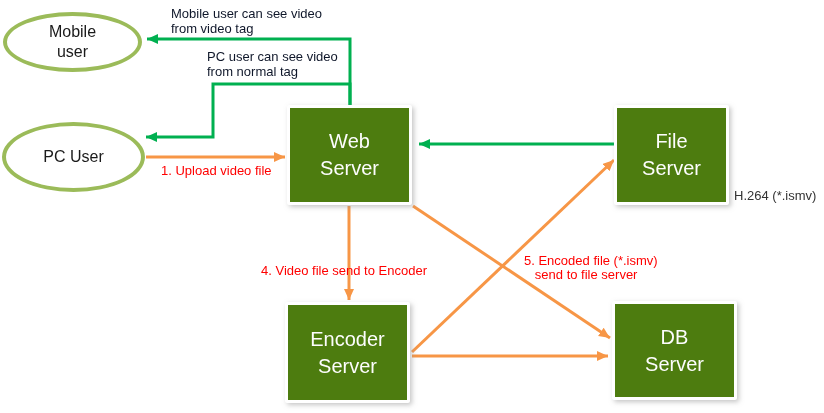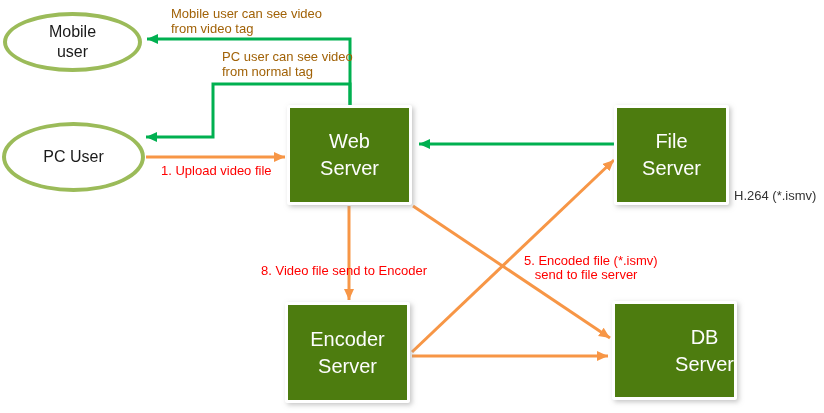--- a/index.html
+++ b/index.html
@@ -10,33 +10,33 @@
   #wires{position:absolute;left:0;top:0;width:824px;height:413px;}
   .server-box{
     position:absolute;background:#4d7c0f;border:3px solid #ffffff;border-radius:2px;
     box-shadow:2px 2px 5px rgba(150,150,150,.55);
     display:flex;align-items:center;justify-content:center;text-align:center;
     color:#fdfdfd;font-size:20px;line-height:27px;white-space:pre-line;
   }
   .box-web    {left:287px;top:105px;width:119px;height:94px;}
   .box-file   {left:614px;top:105px;width:109px;height:94px;}
   .box-encoder{left:285px;top:302px;width:119px;height:95px;}
-  .box-db     {left:612px;top:301px;width:119px;height:93px;justify-content:flex-end;}
+  .box-db     {left:612px;top:301px;width:119px;height:93px;}
   .actor{
     position:absolute;background:#ffffff;border:4px solid #9BBB59;border-radius:50%;
     display:flex;align-items:center;justify-content:center;text-align:center;
     color:#1a1a1a;font-size:16px;line-height:20px;white-space:pre-line;
   }
   .actor-mobile{left:3px;top:12px;width:131px;height:52px;}
   .actor-pc    {left:2px;top:122px;width:135px;height:62px;}
   .note{
-    position:absolute;color:#a16207;font-size:13px;line-height:15px;white-space:pre;
+    position:absolute;color:#0f172a;font-size:13px;line-height:15px;white-space:pre;
   }
   .note-mobile{left:171px;top:6px;}
-  .note-pc    {left:222px;top:49px;}
+  .note-pc    {left:207px;top:49px;}
   .note-h264  {left:734px;top:188px;color:#333333;}
   .step{
     position:absolute;color:#FF0000;font-size:13px;line-height:14px;white-space:pre;
   }
   .step-1{left:161px;top:164px;}
   .step-2{left:417px;top:187px;}
   .step-3{left:261px;top:264px;}
   .step-4{left:410px;top:361px;}
   .step-5{left:524px;top:214px;margin-top:40px;}
 </style>
@@ -91,17 +91,17 @@
 Server</span>
   </div>
 
   <div class="note note-mobile">Mobile user can see video
 from video tag</div>
   <div class="note note-pc">PC user can see video
 from normal tag</div>
   <div class="note note-h264">H.264 (*.ismv)</div>
 
   <div class="step step-1">1. Upload video file</div>
-  <div class="step step-3">8. Video file send to Encoder</div>
+  <div class="step step-3">4. Video file send to Encoder</div>
   <div class="step step-5">5. Encoded file (*.ismv)
    send to file server</div>
 
 </div>
 
 </body></html>

